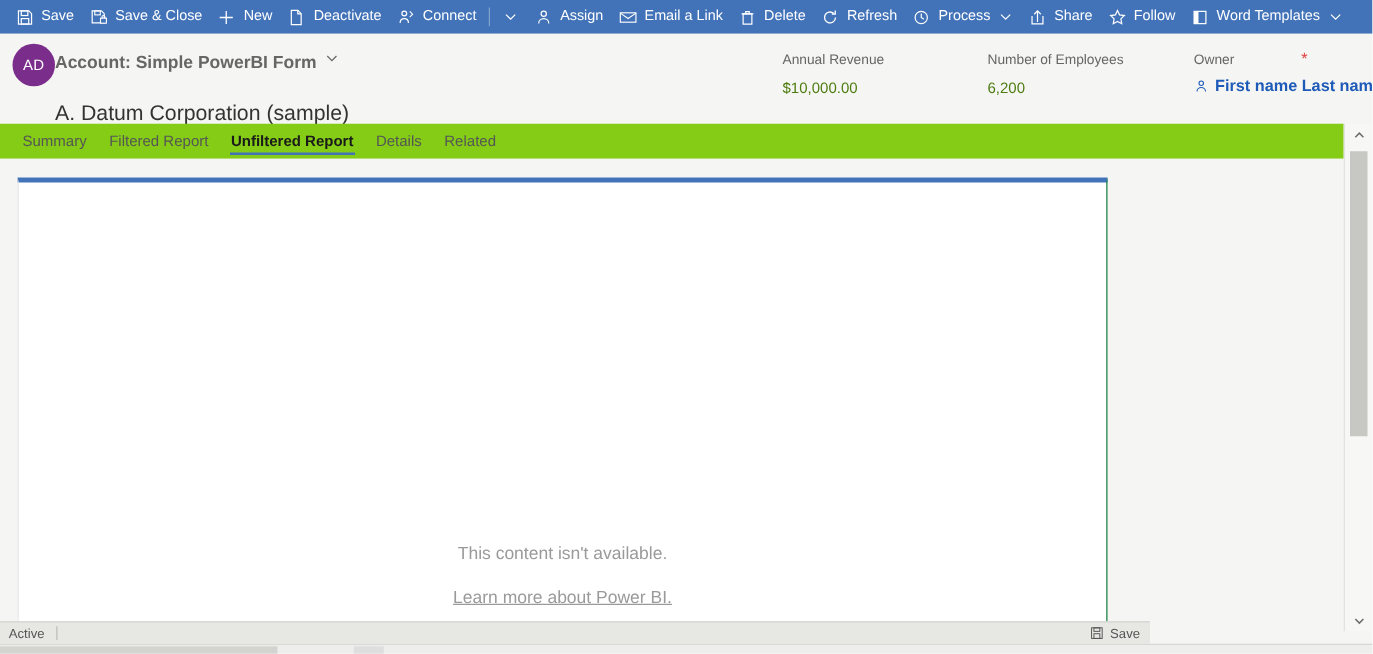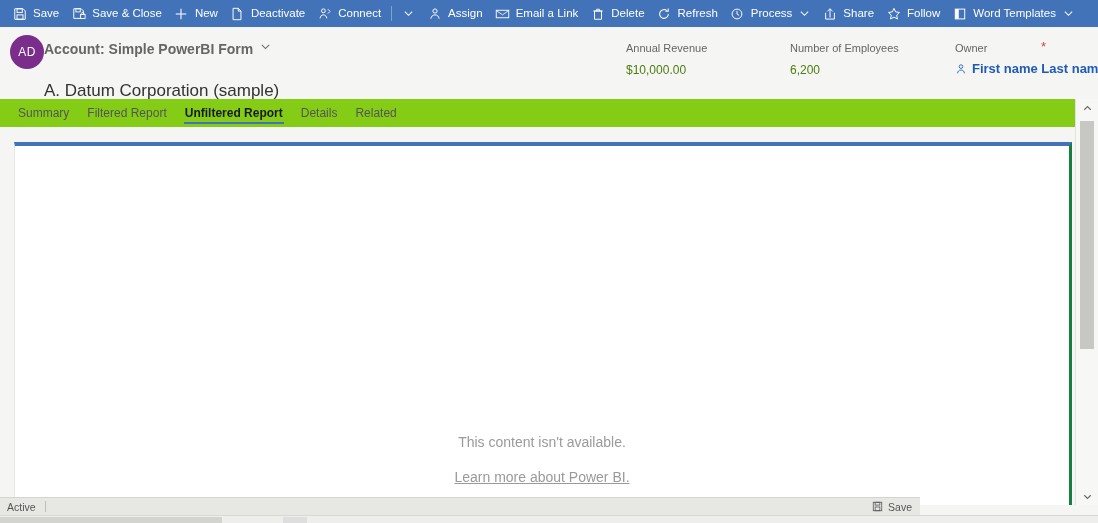--- a/index.html
+++ b/index.html
@@ -210,26 +210,26 @@
     position: absolute;
     top: 127px; left: 0;
     width: 1075px;
     height: 378px;
     background: #f5f5f3;
     overflow: hidden;
   }
   .report-panel {
     position: absolute;
     left: 14px; top: 15px;
-    width: 1058px;
+    width: 872px;
     height: 363px;
     background: #ffffff;
     border-top: 4px solid #4273b8;
     border-left: 1px solid #e6e6e6;
-    border-right: 3px solid #15803d;
+    border-right: 1px solid #15803d;
     box-sizing: border-box;
   }
   .report-empty {
     position: absolute;
     left: 0; right: 0;
     top: 287px;
     text-align: center;
   }
   .report-empty .msg {
     font-size: 14px;

